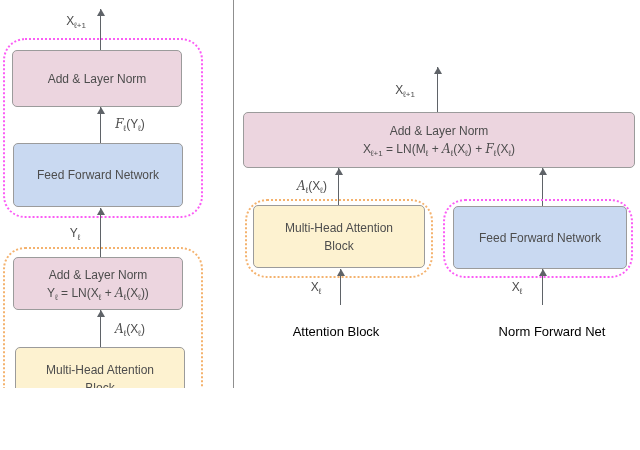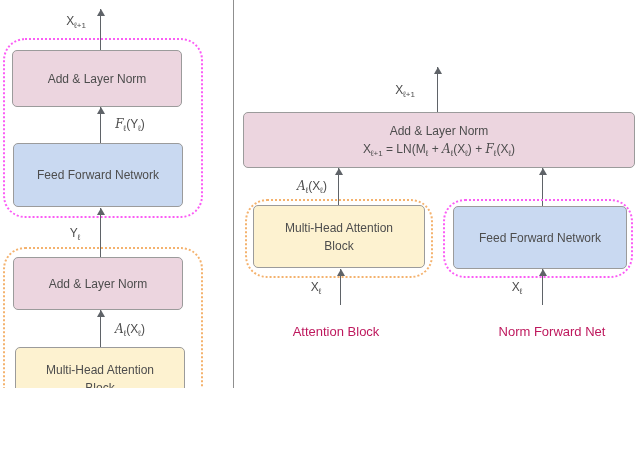--- a/index.html
+++ b/index.html
@@ -21,21 +21,21 @@
   .group { position: absolute; border: 2px dotted; border-radius: 22px; }
   .group.magenta { border-color: var(--magenta_dotted, #fb5cf5); }
   .group.orange  { border-color: var(--orange_dotted,  #f4b26e); }
   .arrow { position: absolute; width: 1px; background: var(--arrow_color, #5f6368); }
   .arrow::before {
     content: ""; position: absolute; top: 0; left: 50%; transform: translateX(-50%);
     border-left: 4px solid transparent; border-right: 4px solid transparent;
     border-bottom: 7px solid var(--arrow_color, #5f6368);
   }
   .lbl { position: absolute; font-size: 12px; text-align: center; white-space: nowrap; }
-  .caption { position: absolute; font-size: 13px; color: #be185d; text-align: center; white-space: nowrap; }
+  .caption { position: absolute; font-size: 13px; color: #000000; text-align: center; white-space: nowrap; }
   .divider { position: absolute; width: 1px; background: var(--divider_color, #8f8f8f); }
   sub { font-size: 8px; line-height: 0; }
   .scr { font-family: "DejaVu Serif", serif; font-style: italic; }
 </style>
 </head>
 <body>
 
 <div id="canvas">
 
   <div class="lbl" style="left:52px; top:14px; width:48px;">X<sub>ℓ+1</sub></div>
@@ -54,20 +54,21 @@
     <span>Feed Forward Network</span>
   </div>
 
   <div class="arrow" style="left:100px; top:208px; height:49px;"></div>
   <div class="lbl" style="left:51px; top:226px; width:48px;">Y<sub>ℓ</sub></div>
 
   <div class="group orange" style="left:3px; top:247px; width:200px; height:173px;"></div>
 
   <div class="box pink" style="left:13px; top:257px; width:170px; height:53px;">
     <span>Add &amp; Layer Norm</span>
+    <span>Y<sub>ℓ</sub> = LN(X<sub>ℓ</sub> + <span class="scr">A</span><sub>ℓ</sub>(X<sub>ℓ</sub>))</span>
   </div>
 
   <div class="lbl" style="left:90px; top:322px; width:80px;"><span class="scr">A</span><sub>ℓ</sub>(X<sub>ℓ</sub>)</div>
   <div class="arrow" style="left:100px; top:310px; height:37px;"></div>
 
   <div class="box yellow" style="left:15px; top:347px; width:170px; height:63px;">
     <span>Multi-Head Attention</span>
     <span>Block</span>
   </div>
 

